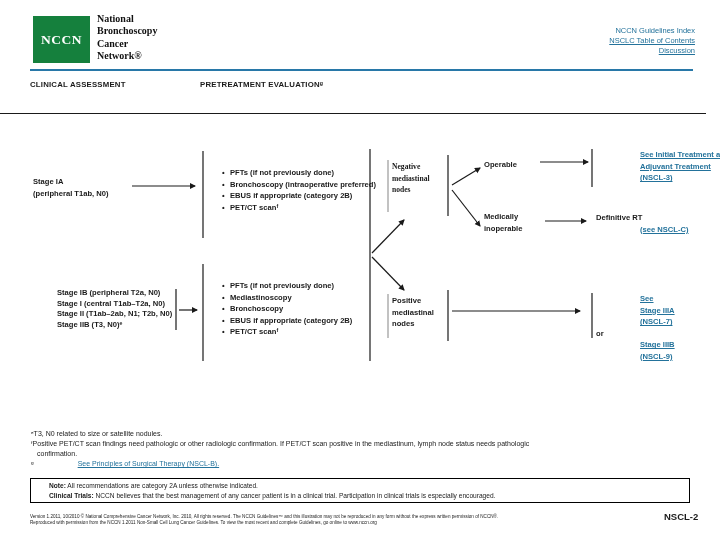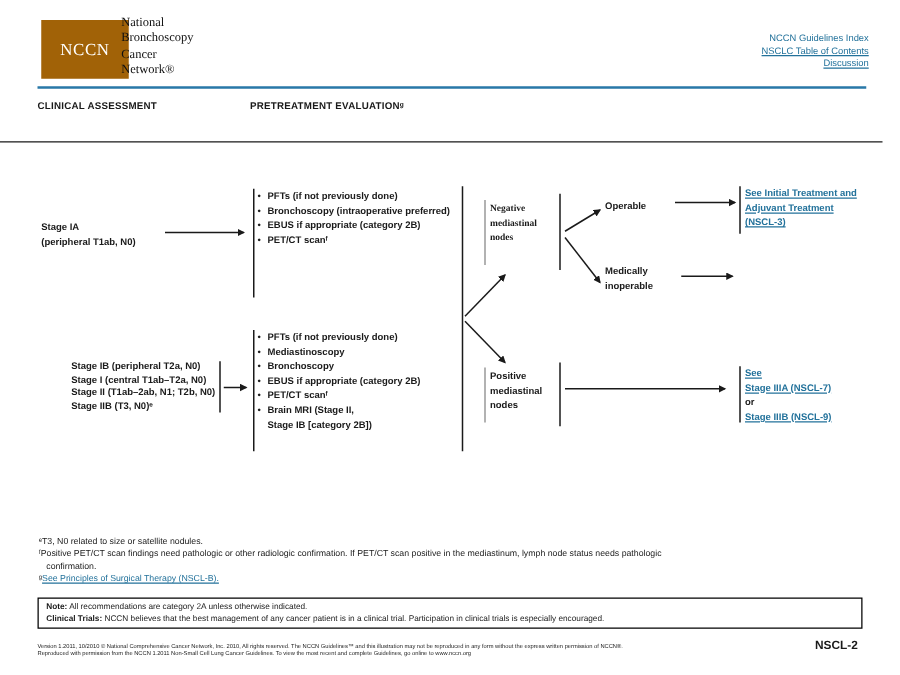--- a/index.html
+++ b/index.html
@@ -1,39 +1,39 @@
 <!DOCTYPE html>
 <html><head>
 <meta charset="utf-8">
 <style>
   html,body{margin:0;padding:0;background:#e8e8e8;}
   #page{position:relative;width:720px;height:540px;background:#ffffff;overflow:hidden;
         font-family:"Liberation Sans","DejaVu Sans",sans-serif;color:#1a1a1a;}
   .abs{position:absolute;}
-  .b{font-weight:bold;}
-  .serif{font-family:"Liberation Serif","DejaVu Serif",serif;}
-  .link{color:#23729b;text-decoration:underline;cursor:pointer;}
+  .b{font-weight:bold;margin-left:12px;}
+  .serif{font-family:"Liberation Serif","DejaVu Serif",serif;font-weight:bold;}
+  .link{color:#23729b;text-decoration:underline;cursor:pointer;margin-left:44px;}
   .bluetext{color:#23729b;}
   .flowtxt{font-size:7.6px;font-weight:bold;line-height:11.6px;}
-  .bullets{list-style:none;margin:0;padding:0;font-size:7.6px;font-weight:bold;line-height:11.6px;}
+  .bullets{list-style:none;margin:16px;padding:0;font-size:7.6px;font-weight:bold;line-height:11.6px;}
   .bullets li{position:relative;padding-left:8px;white-space:pre-line;}
   .bullets li::before{content:"•";position:absolute;left:0;top:0;}
   .stage-lines div{font-size:7.6px;font-weight:bold;line-height:10.5px;white-space:nowrap;}
   .hline{background:#1a1a1a;height:1px;}
   .colhdr{font-size:7.8px;font-weight:bold;letter-spacing:0.2px;white-space:nowrap;}
   .fnote{font-size:7px;line-height:10px;}
   .notesbox{border:1px solid #000;font-size:6.6px;line-height:9.6px;padding:2px 6px;}
   .tiny{font-size:4.6px;line-height:6.2px;color:#222;white-space:nowrap;}
 </style>
 </head>
 <body>
 
 <div id="page">
 
-  <div class="abs" style="left:33px;top:16px;width:70px;height:47px;background:#a16207;display:flex;align-items:center;justify-content:center;">
+  <div class="abs" style="left:33px;top:16px;width:57px;height:47px;background:#15803d;display:flex;align-items:center;justify-content:center;">
     <span class="serif" style="color:#fff;font-size:13.5px;letter-spacing:0.5px;">NCCN</span>
   </div>
   <div class="abs serif" style="left:97px;top:13px;font-size:10px;line-height:12.3px;color:#111;">
     <div>National</div>
     <div>Bronchoscopy</div>
     <div>Cancer</div>
     <div>Network®</div>
   </div>
   <div class="abs" style="right:25px;top:26px;text-align:right;font-size:7.5px;line-height:10px;">
     <div class="bluetext">NCCN Guidelines Index</div>
@@ -89,36 +89,38 @@
     <li>PET/CT scanᶠ</li>
   </ul>
 
   <div class="abs flowtxt" style="left:392px;top:161px;width:56px;font-family:Liberation Serif, serif;">Negative mediastinal nodes</div>
 
   <div class="abs flowtxt" style="left:484px;top:159px;">Operable</div>
   <div class="abs flowtxt" style="left:484px;top:211px;width:50px;">Medically inoperable</div>
 
   <div class="abs flowtxt link" style="left:596px;top:149px;width:96px;">See Initial Treatment and Adjuvant Treatment (NSCL-3)</div>
 
+  <div class="abs flowtxt" style="left:596px;top:212px;width:96px;">
+    <div>Definitive RT</div>
+    <div class="link">(see NSCL-C)</div>
+  </div>
 
   <div class="abs stage-lines" style="left:33px;top:288px;margin-left:24px;">
     <div>Stage IB (peripheral T2a, N0)</div>
     <div>Stage I (central T1ab–T2a, N0)</div>
     <div>Stage II (T1ab–2ab, N1; T2b, N0)</div>
     <div>Stage IIB (T3, N0)ᵉ</div>
   </div>
 
   <ul class="abs bullets" style="left:206px;top:264px;width:162px;">
     <li>PFTs (if not previously done)</li>
     <li>Mediastinoscopy</li>
     <li>Bronchoscopy</li>
     <li>EBUS if appropriate (category 2B)</li>
     <li>PET/CT scanᶠ</li>
-    <li>Brain MRI (Stage II,
-Stage IB [category 2B])</li>
   </ul>
 
   <div class="abs flowtxt" style="left:392px;top:295px;width:56px;">Positive mediastinal nodes</div>
 
   <div class="abs flowtxt" style="left:596px;top:293px;width:96px;">
     <div class="link">See</div>
     <div class="link">Stage IIIA (NSCL-7)</div>
     <div>or</div>
     <div class="link">Stage IIIB (NSCL-9)</div>
   </div>

